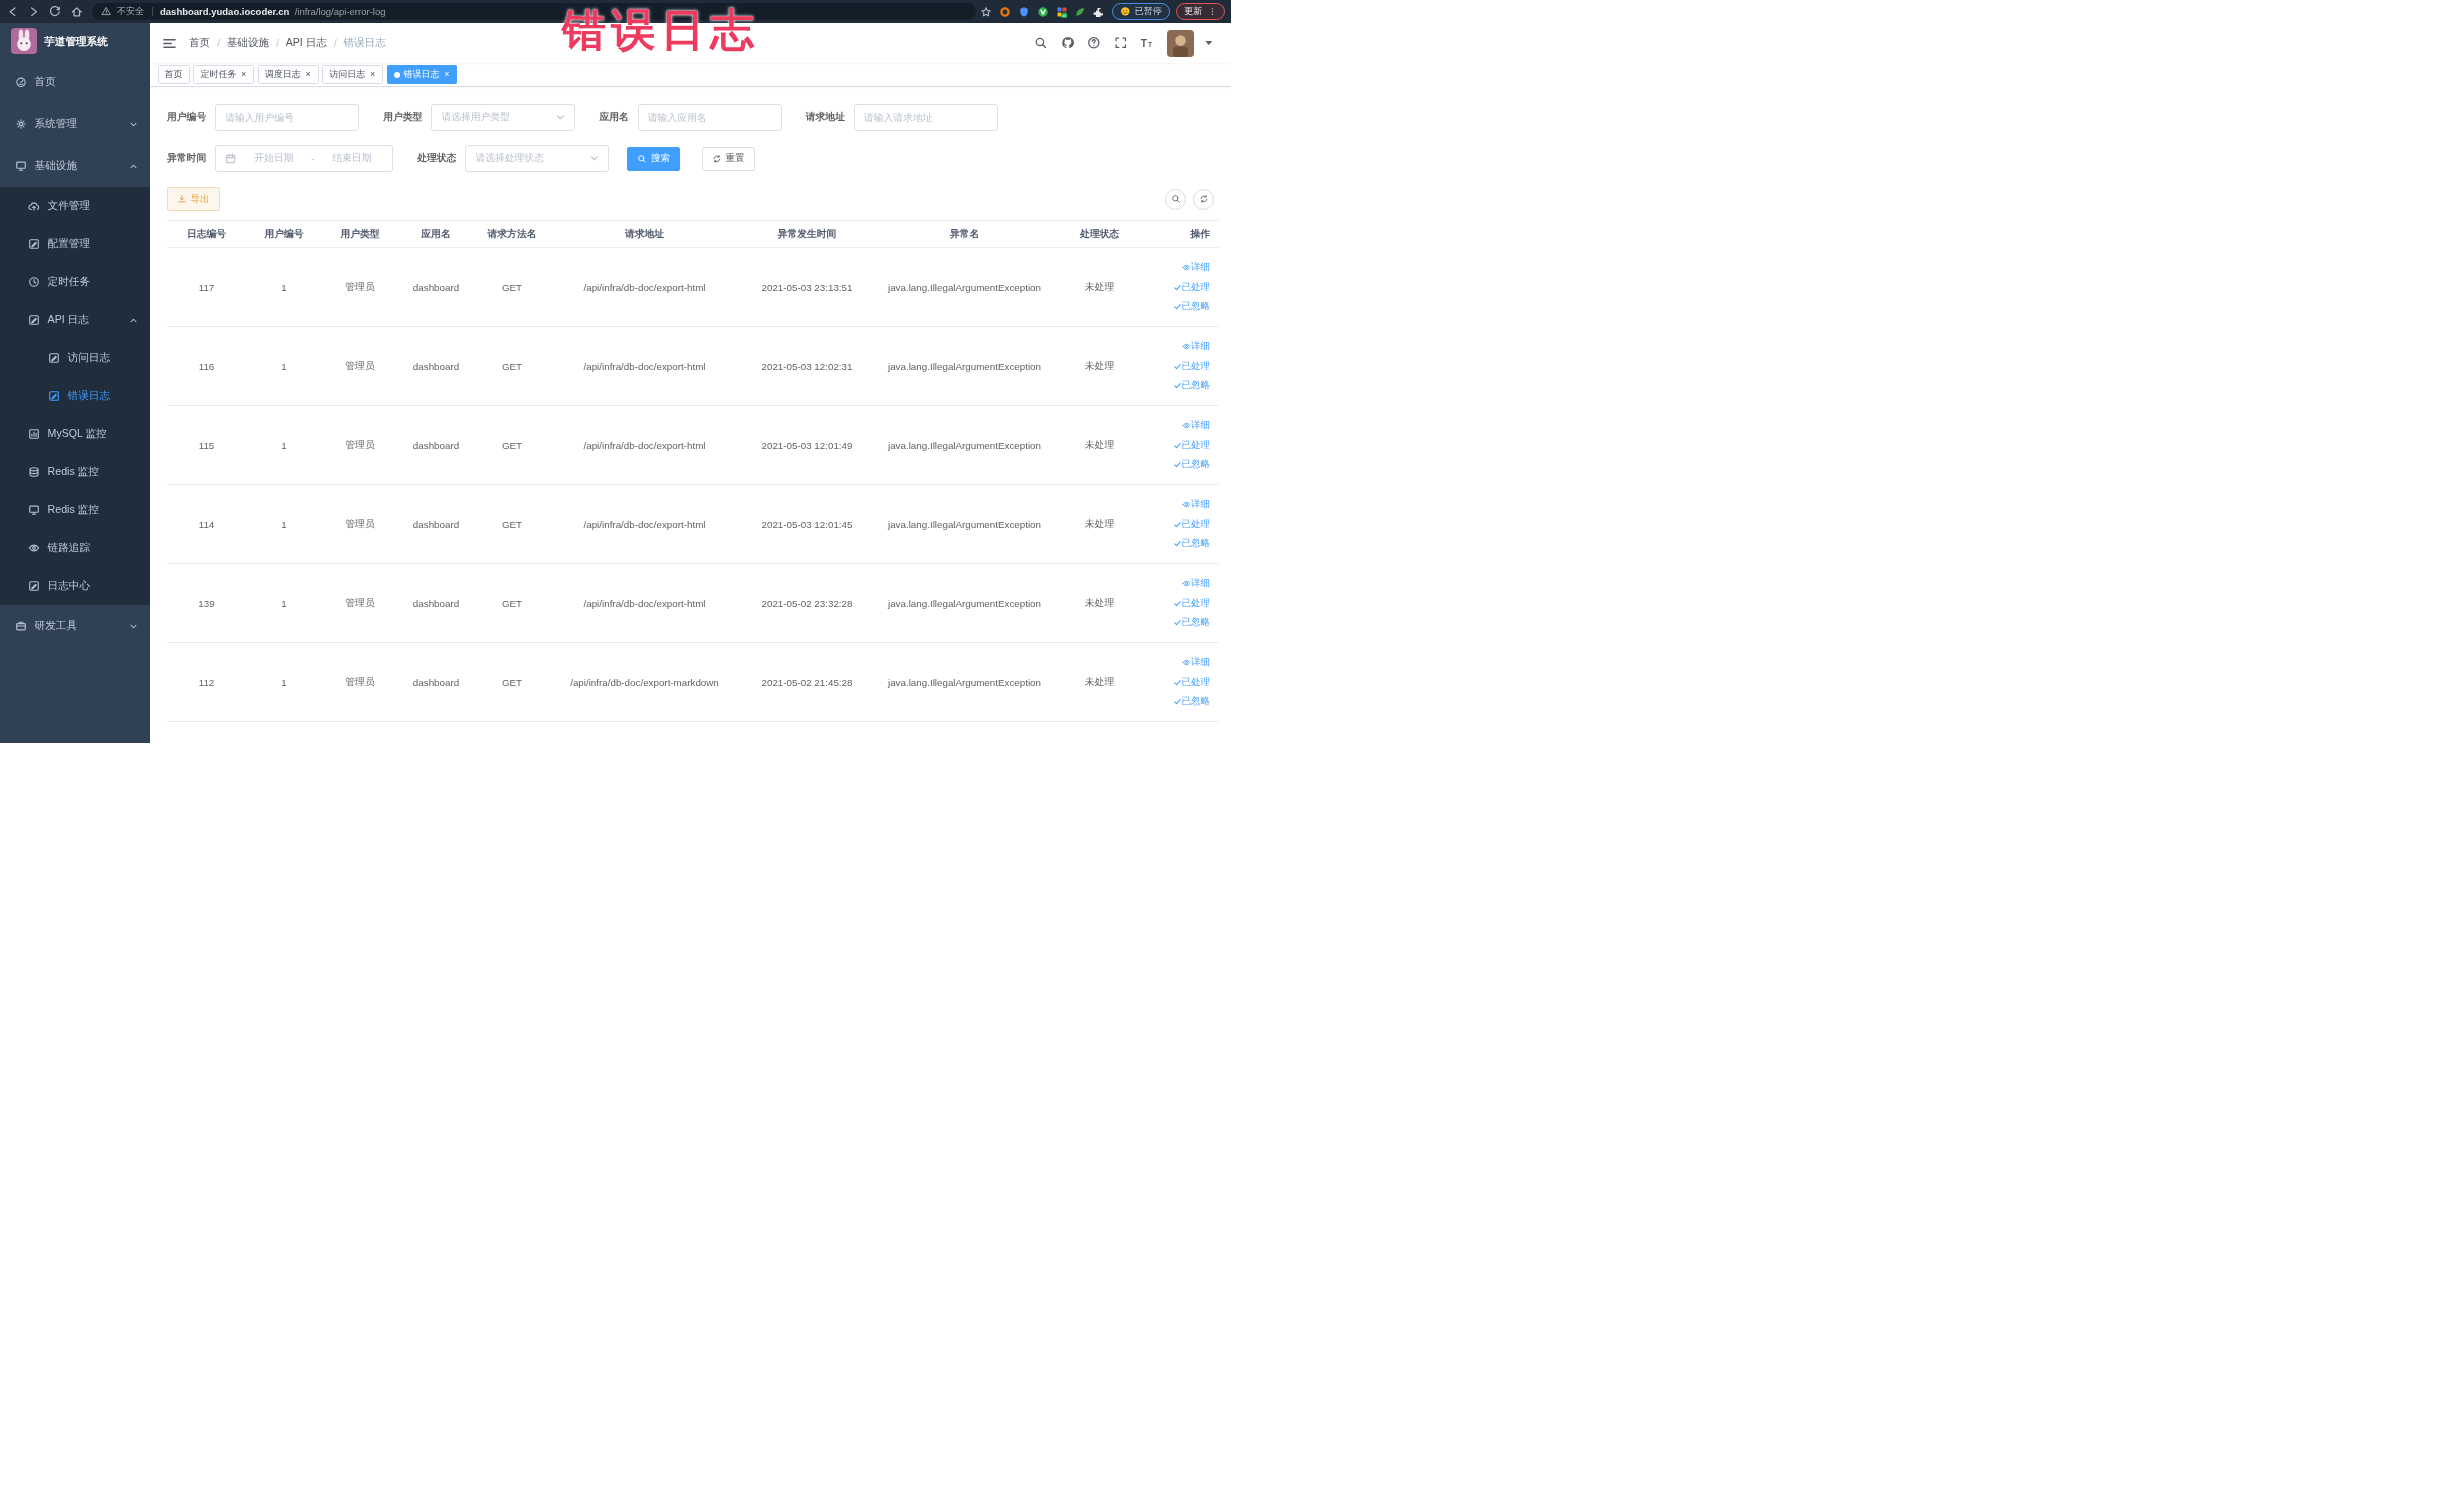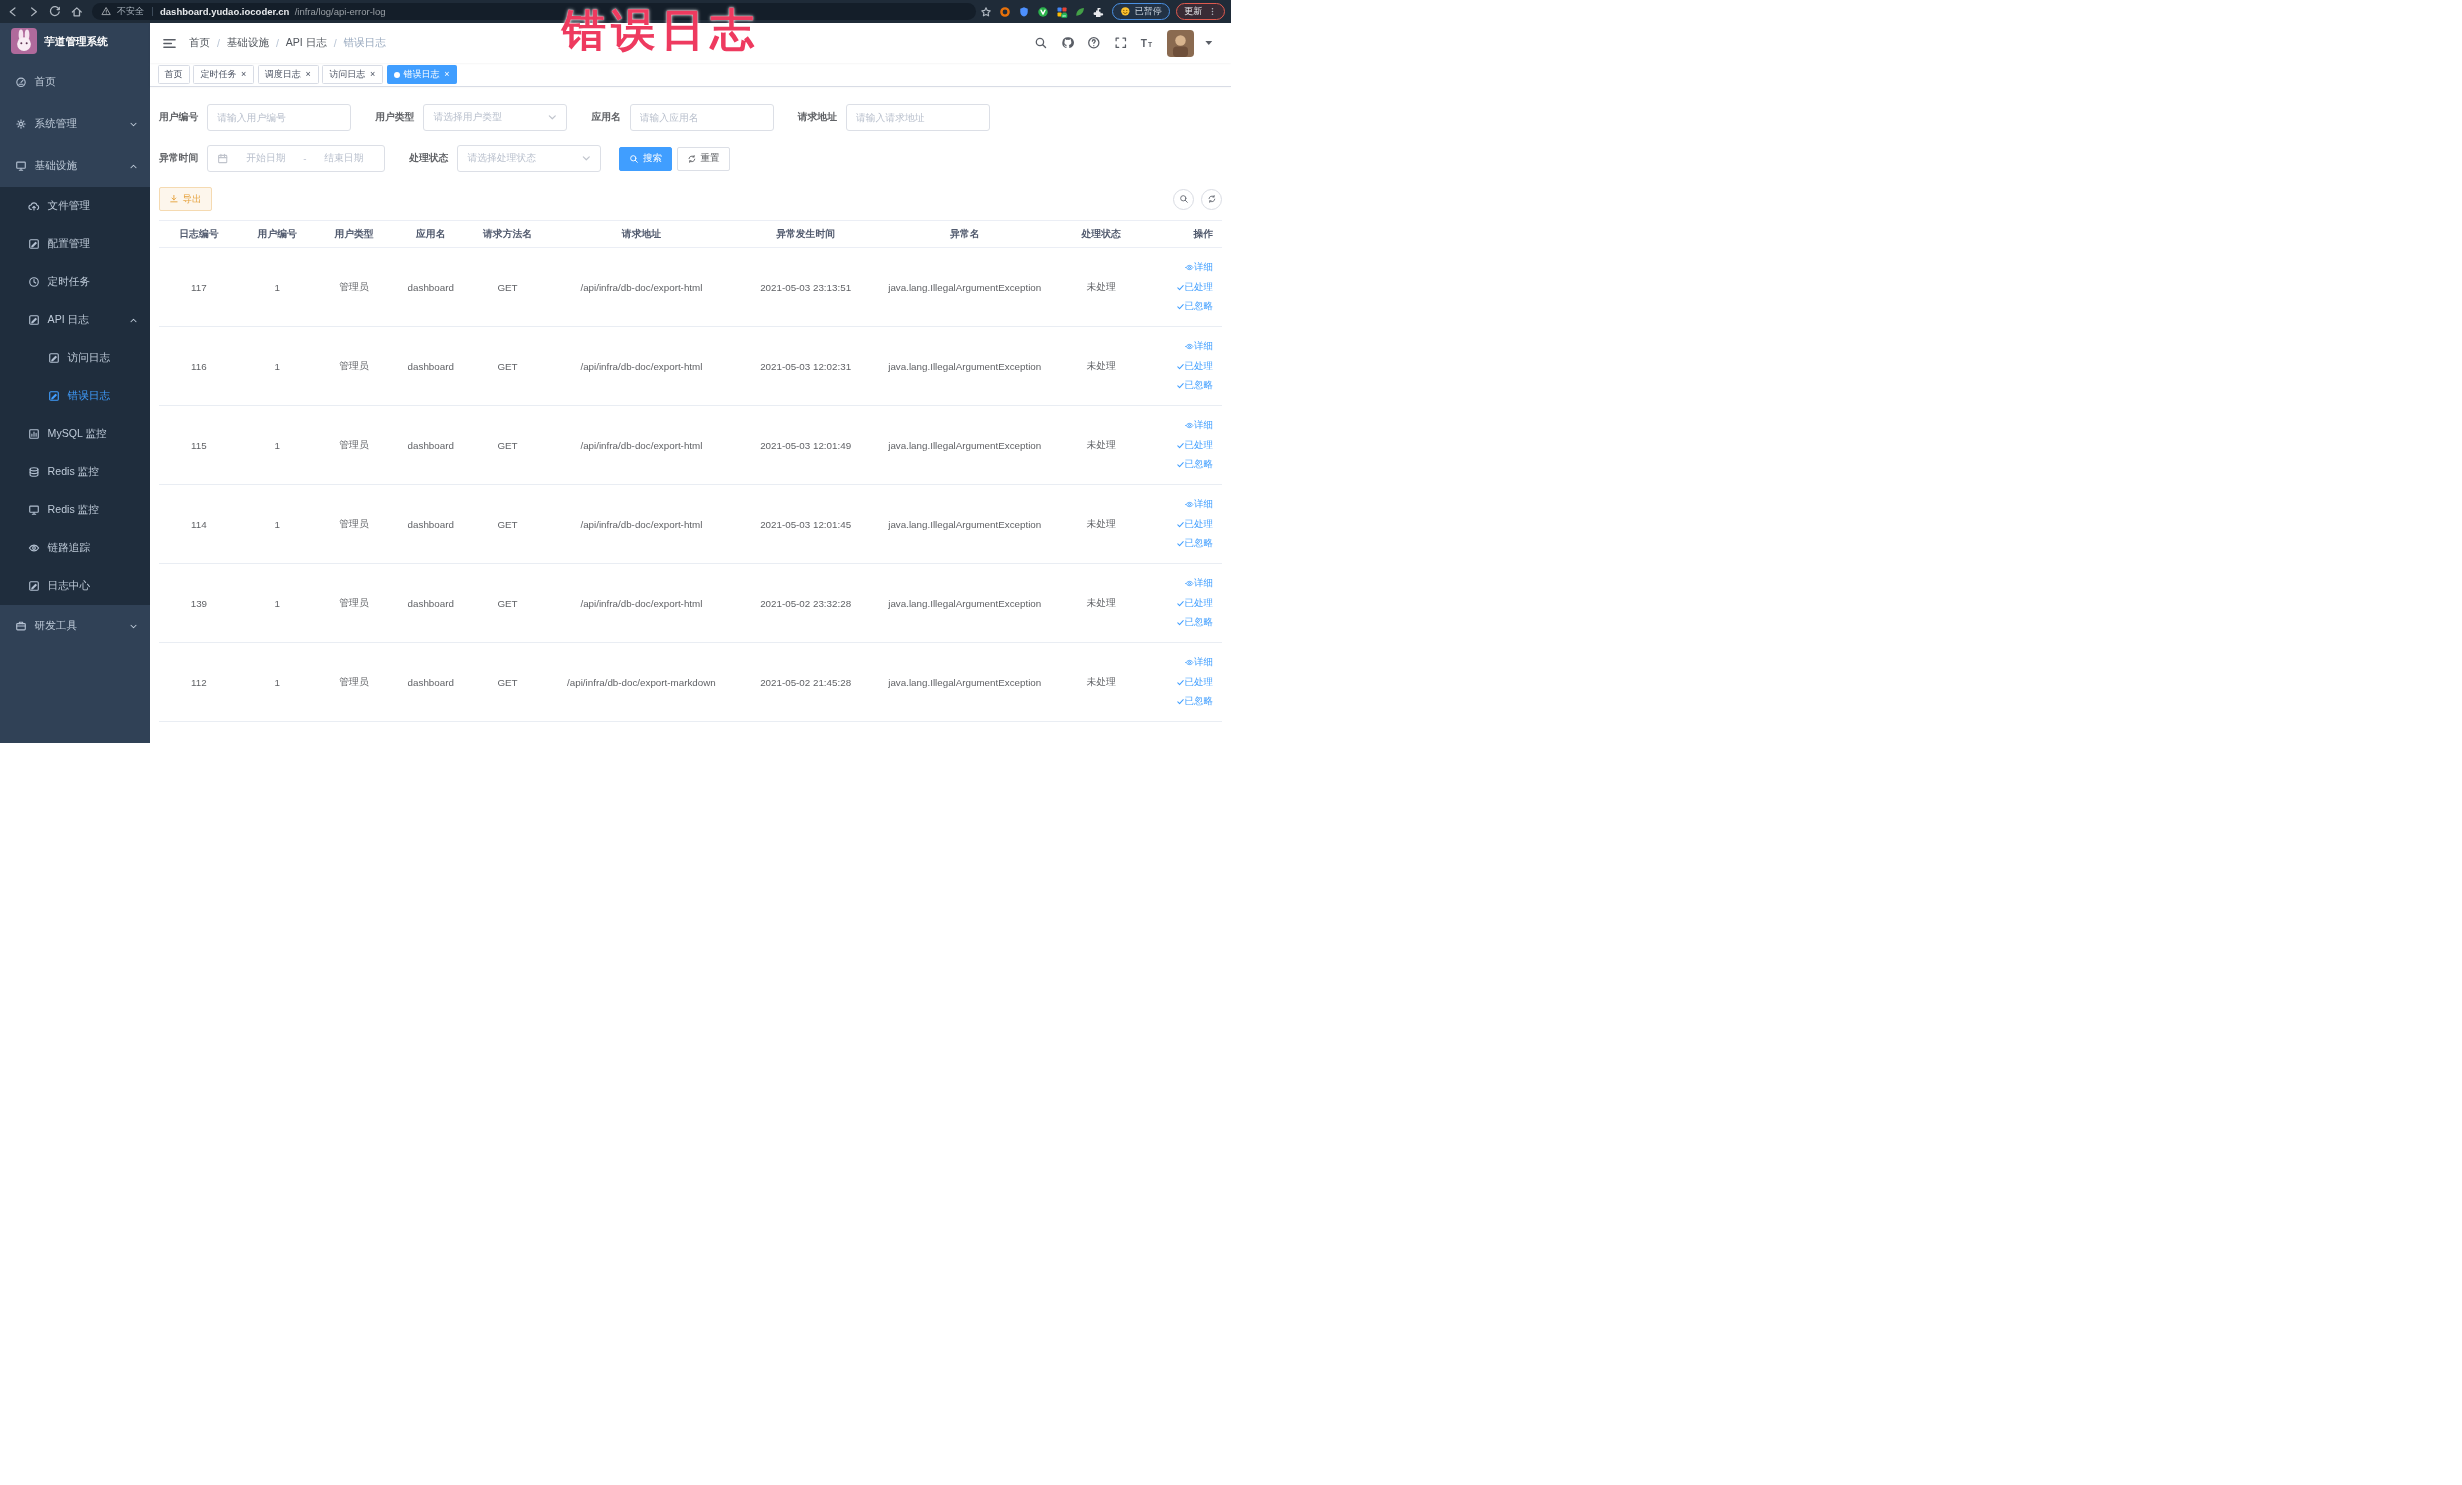--- a/index.html
+++ b/index.html
@@ -59,21 +59,21 @@
   .tags { height:24px; background:#fff; border-bottom:0.8px solid #d8dce5; display:flex; align-items:center;
     padding:0 7.6px; gap:3.8px; box-shadow:0 0.8px 2.3px rgba(0,0,0,.04); position:relative; z-index:2; }
   .tag { height:19.7px; display:inline-flex; align-items:center; gap:3.8px; padding:0 6px; font-size:9px;
     border:0.8px solid #d8dce5; background:#fff; color:#495060; cursor:pointer; border-radius:1.5px; }
   .tag .dot { width:6px; height:6px; border-radius:50%; background:#fff; display:none; }
   .tag.active { background:#409eff; border-color:#409eff; color:#fff; }
   .tag.active .dot { display:inline-block; }
   .tag .x { font-size:9px; line-height:1; padding:0 0.8px; }
 
   
-  .content { flex:1; padding:0 9px; overflow:hidden; }
+  .content { flex:1; padding:0 17px; overflow:hidden; }
   .filter-row { display:flex; align-items:center; }
   .filter-row.r1 { margin-top:16.7px; }
   .filter-row.r2 { margin-top:14.4px; }
   .f-label { font-size:9.8px; font-weight:bold; color:#606266; margin-right:9px; white-space:nowrap; }
   .f-input, .f-select { height:27px; border:0.8px solid #dcdfe6; border-radius:3px; background:#fff;
     display:flex; align-items:center; padding:0 9px; }
   input.raw { border:none; outline:none; width:100%; font-size:9.8px; color:#606266; background:transparent;
     font-family:inherit; }
   input.raw::placeholder { color:#b8bfcc; }
   .placeholder { color:#b8bfcc; font-size:9.8px; flex:1; white-space:nowrap; }
@@ -81,21 +81,21 @@
   .w190 { width:144px; } .w235 { width:178px; }
   .gap32 { margin-right:24px; }
   .daterange { gap:6px; }
   .daterange .ic { width:11.4px; height:11.4px; color:#c0c4cc; flex-shrink:0; }
   .daterange .sep { color:#b8bfcc; font-size:9.8px; }
   .daterange .placeholder { flex:1; text-align:center; }
   .btn { height:24px; border-radius:2px; display:inline-flex; align-items:center; gap:3.8px; padding:0 9px;
     font-size:9.5px; cursor:pointer; border:0.8px solid transparent; white-space:nowrap; }
   .btn .ic { width:9.8px; height:9.8px; }
   .btn-primary { background:#409eff; border-color:#409eff; color:#fff; margin-left:18px; }
-  .btn-plain { background:#fff; border-color:#dcdfe6; color:#606266; margin-left:5px; }
+  .btn-plain { background:#fff; border-color:#dcdfe6; color:#606266; margin-left:22px; }
   .btn-warning { background:#fdf6ec; border-color:#f5dab1; color:#e6a23c; }
 
   .toolbar { margin-top:15px; display:flex; align-items:center; }
   .tool-circles { margin-left:auto; display:flex; gap:6.8px; }
   .circle-btn { width:21px; height:21px; border-radius:50%; border:0.8px solid #d9dce3; background:#fff;
     display:flex; align-items:center; justify-content:center; color:#666b74; cursor:pointer; }
   .circle-btn .ic { width:9.8px; height:9.8px; }
 
   
   table.grid { width:100%; border-collapse:collapse; table-layout:fixed; margin-top:9px;

